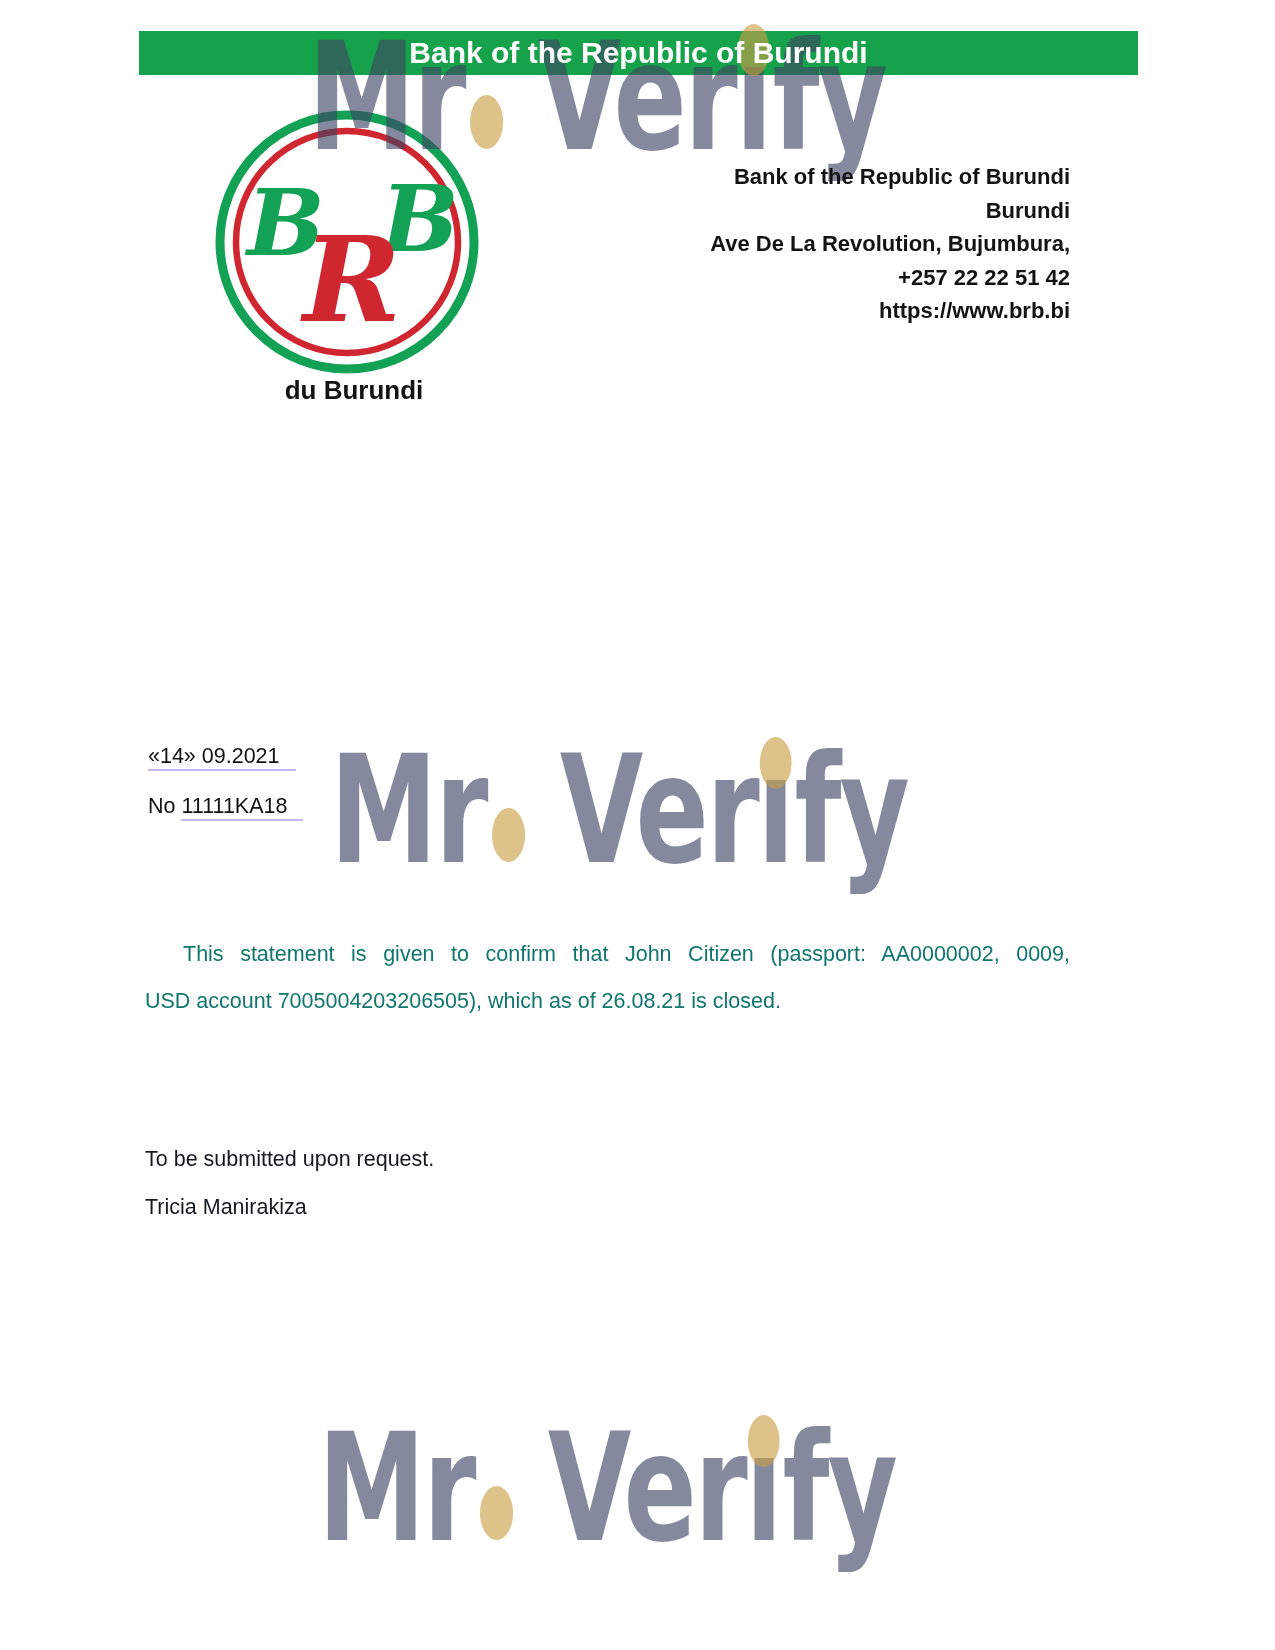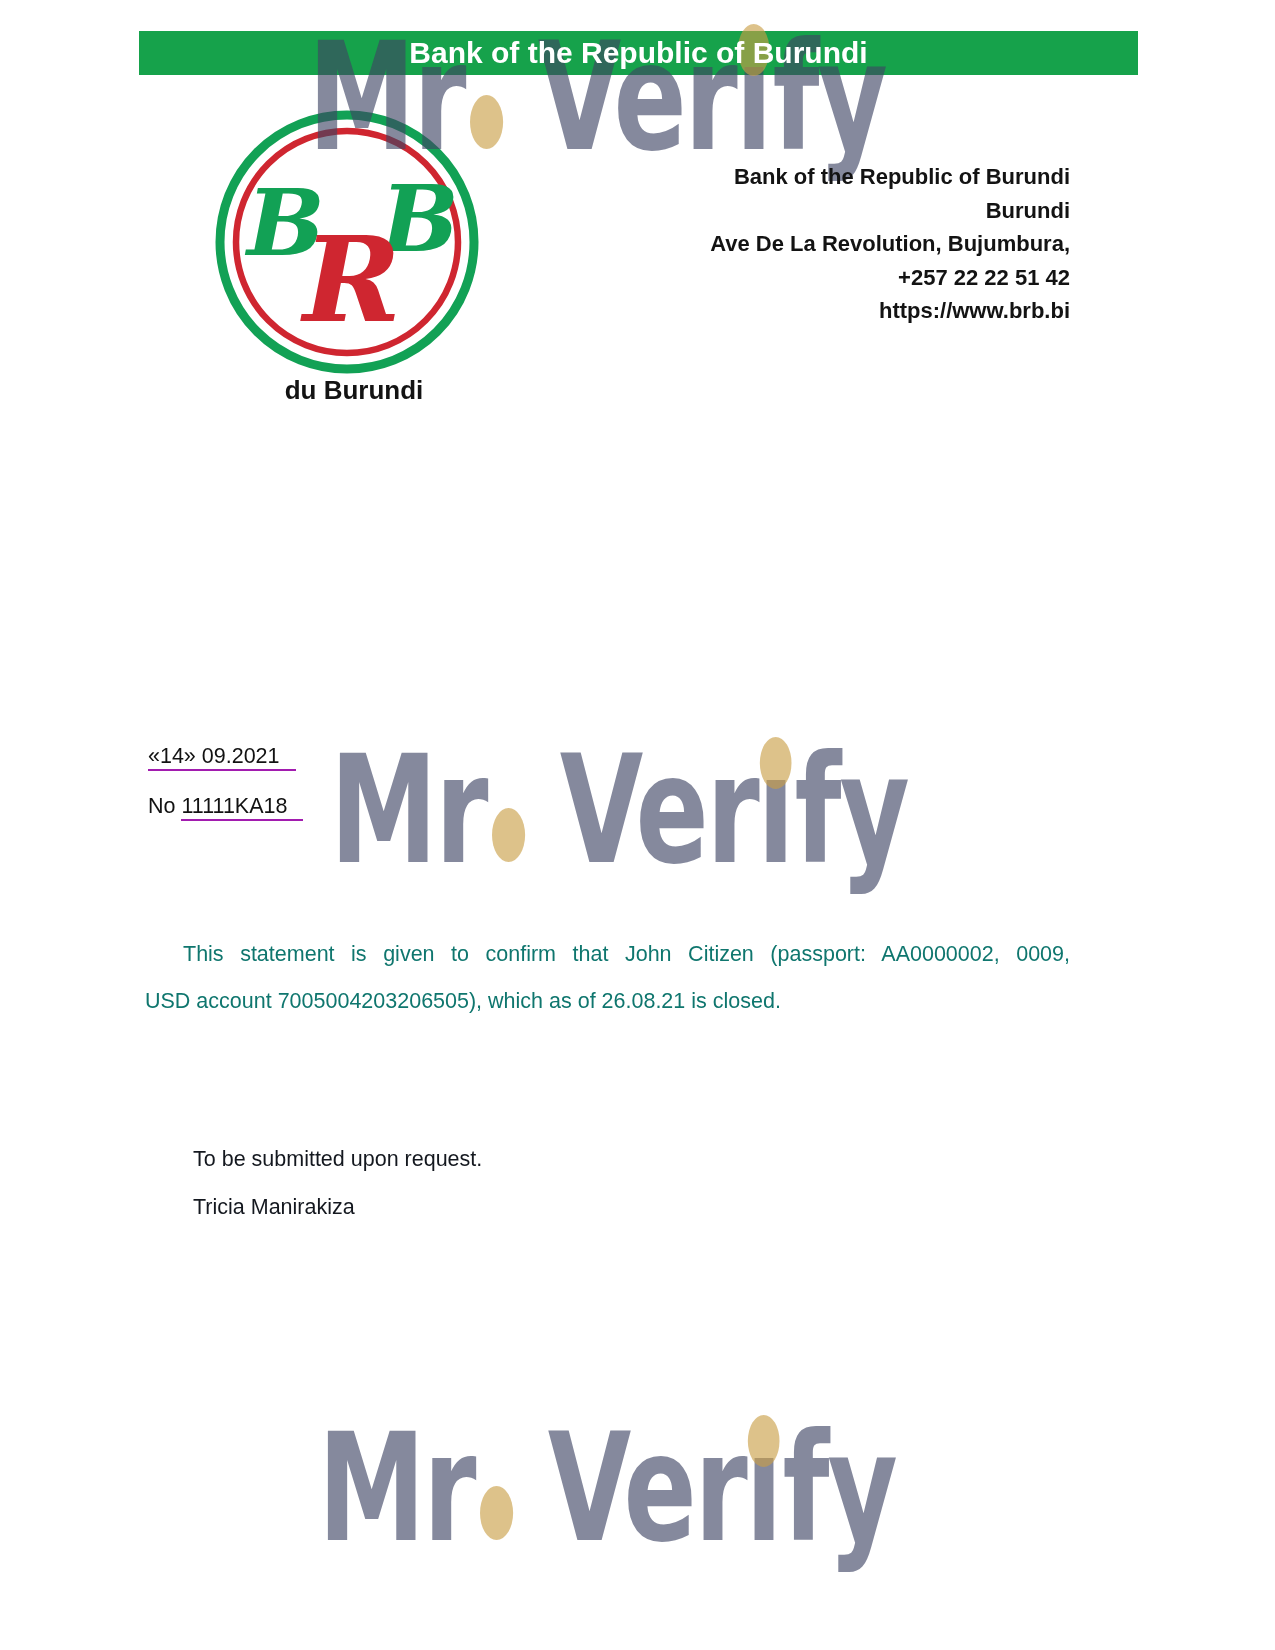--- a/index.html
+++ b/index.html
@@ -53,37 +53,37 @@
     right:205px;top:160px;width:520px;text-align:right;
     font-size:22px;font-weight:700;color:#131313;line-height:33.5px;
   }
   .recipient{
     left:145px;top:528px;width:500px;
     font-size:23px;font-weight:700;color:#131313;line-height:43px;
   }
   .ref-date{left:148px;top:744px;font-size:21.5px;line-height:24px;}
   .ref-no{left:148px;top:794px;font-size:21.5px;line-height:24px;}
   .uline{
-    display:inline-block;border-bottom:2px solid #a21caf;
+    display:inline-block;border-bottom:2px solid #c4b5fd;
     padding-right:16px;padding-bottom:1px;
   }
   .stmt-heading{
     left:145px;top:845px;width:925px;text-align:center;
     font-size:22px;font-weight:700;letter-spacing:2.5px;color:#14181f;
   }
   .stmt-body{
     left:145px;top:931px;width:925px;
     font-size:21.5px;line-height:46.5px;color:#0f766e;
   }
   .p-line{text-align:justify;text-align-last:justify;}
   .p-first{text-indent:38px;}
   .p-last{text-align-last:left;}
   .closing{
     left:145px;top:1136px;width:700px;
-    font-size:21.5px;line-height:47.5px;color:#14181f;margin-left:48px;
+    font-size:21.5px;line-height:47.5px;color:#14181f;
   }
   .page-num{
     left:145px;top:1480px;width:925px;text-align:center;
     font-size:19px;color:#131313;
   }
 </style>
 </head>
 <body>
 
 <div class="page">

